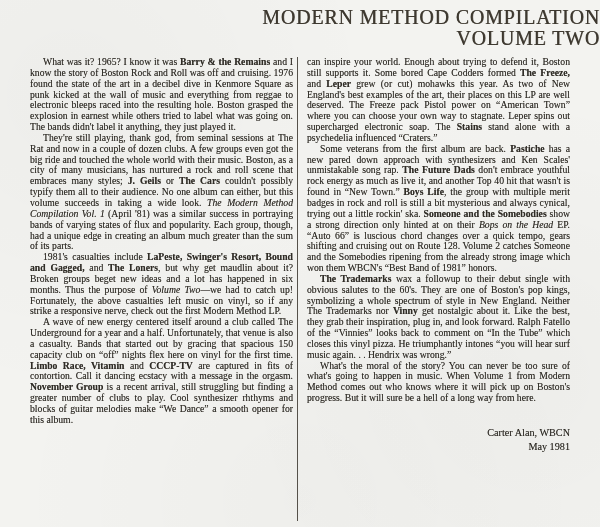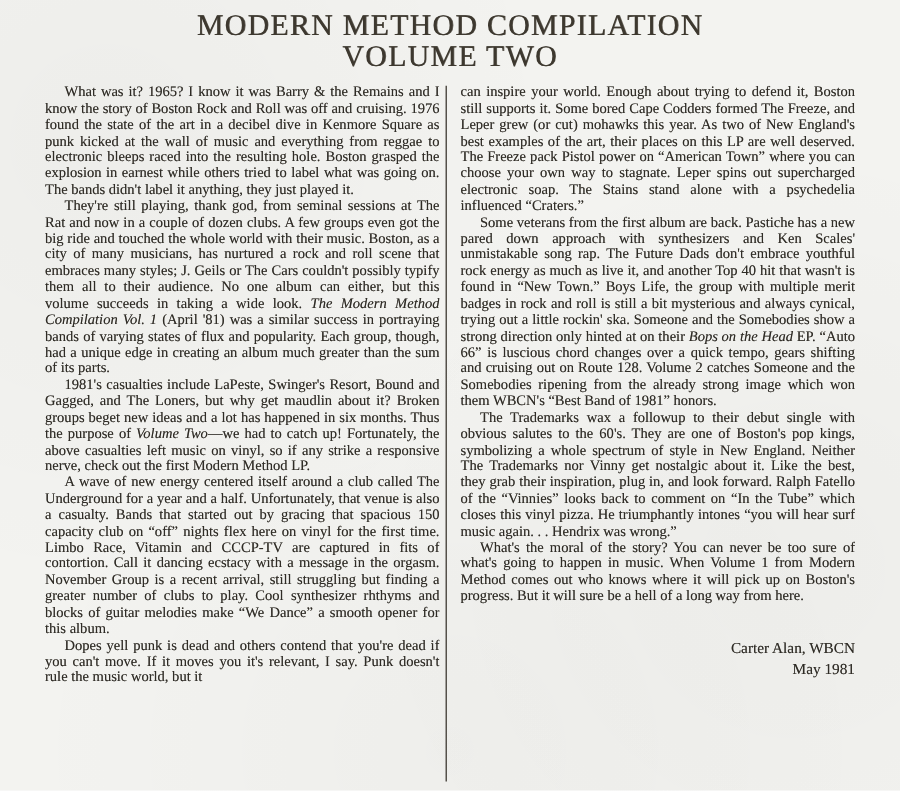--- a/index.html
+++ b/index.html
@@ -12,21 +12,21 @@
     width: 600px; height: 527px;
     box-sizing: border-box;
     background:
       radial-gradient(circle at 12% 18%, rgba(0,0,0,0.025), transparent 45%),
       radial-gradient(circle at 88% 72%, rgba(0,0,0,0.025), transparent 45%),
       radial-gradient(circle at 50% 95%, rgba(0,0,0,0.02), transparent 50%),
       #f3f3f0;
     color: #33302a;
   }
   .title-block {
-    text-align: center;
+    text-align: right;
     padding-top: 7px;
     color: #3d382f;
   }
   .title-line {
     font-size: 20px;
     line-height: 21px;
     letter-spacing: 0.8px;
     text-shadow: 0.4px 0 0 rgba(61,56,47,0.75);
   }
   .columns {
@@ -48,21 +48,21 @@
   .divider {
     width: 1px;
     background: #55514a;
     margin-left: 4px;
     margin-right: 9px;
     height: 464px;
     flex: none;
   }
   .col p { margin: 0; }
   .col p.ind { text-indent: 13px; }
-  .seg-b { font-weight: normal; }
+  .seg-b { font-weight: bold; }
   .seg-i { font-style: italic; }
   .signature {
     margin-top: 22px;
     padding-left: 22px;
     text-align: right;
     font-size: 10.2px;
     line-height: 13.5px;
   }
 </style>
 </head>
@@ -72,21 +72,20 @@
   <div class="title-block">
     <div class="title-line">MODERN METHOD COMPILATION</div>
     <div class="title-line">VOLUME TWO</div>
   </div>
   <div class="columns">
     <div class="col">
         <p class="ind"><span class="seg-n">What was it? 1965? I know it was </span><span class="seg-b">Barry &amp; the Remains</span><span class="seg-n"> and I know the story of Boston Rock and Roll was off and cruising. 1976 found the state of the art in a decibel dive in Kenmore Square as punk kicked at the wall of music and everything from reggae to electronic bleeps raced into the resulting hole. Boston grasped the explosion in earnest while others tried to label what was going on. The bands didn't label it anything, they just played it.</span></p>
         <p class="ind"><span class="seg-n">They're still playing, thank god, from seminal sessions at The Rat and now in a couple of dozen clubs. A few groups even got the big ride and touched the whole world with their music. Boston, as a city of many musicians, has nurtured a rock and roll scene that embraces many styles; </span><span class="seg-b">J. Geils</span><span class="seg-n"> or </span><span class="seg-b">The Cars</span><span class="seg-n"> couldn't possibly typify them all to their audience. No one album can either, but this volume succeeds in taking a wide look. </span><span class="seg-i">The Modern Method Compilation Vol. 1</span><span class="seg-n"> (April '81) was a similar success in portraying bands of varying states of flux and popularity. Each group, though, had a unique edge in creating an album much greater than the sum of its parts.</span></p>
         <p class="ind"><span class="seg-n">1981's casualties include </span><span class="seg-b">LaPeste, Swinger's Resort, Bound and Gagged,</span><span class="seg-n"> and </span><span class="seg-b">The Loners</span><span class="seg-n">, but why get maudlin about it? Broken groups beget new ideas and a lot has happened in six months. Thus the purpose of </span><span class="seg-i">Volume Two</span><span class="seg-n">—we had to catch up! Fortunately, the above casualties left music on vinyl, so if any strike a responsive nerve, check out the first Modern Method LP.</span></p>
         <p class="ind"><span class="seg-n">A wave of new energy centered itself around a club called The Underground for a year and a half. Unfortunately, that venue is also a casualty. Bands that started out by gracing that spacious 150 capacity club on “off” nights flex here on vinyl for the first time. </span><span class="seg-b">Limbo Race, Vitamin</span><span class="seg-n"> and </span><span class="seg-b">CCCP-TV</span><span class="seg-n"> are captured in fits of contortion. Call it dancing ecstacy with a message in the orgasm. </span><span class="seg-b">November Group</span><span class="seg-n"> is a recent arrival, still struggling but finding a greater number of clubs to play. Cool synthesizer rhthyms and blocks of guitar melodies make “We Dance” a smooth opener for this album.</span></p>
-        <p class="ind"><span class="seg-n">Dopes yell punk is dead and others contend that you're dead if you can't move. If it moves you it's relevant, I say. Punk doesn't rule the music world, but it</span></p>
       </div>
     <div class="divider"></div>
     <div class="col">
 
     <p class=""><span class="seg-n">can inspire your world. Enough about trying to defend it, Boston still supports it. Some bored Cape Codders formed </span><span class="seg-b">The Freeze,</span><span class="seg-n"> and </span><span class="seg-b">Leper</span><span class="seg-n"> grew (or cut) mohawks this year. As two of New England's best examples of the art, their places on this LP are well deserved. The Freeze pack Pistol power on “American Town” where you can choose your own way to stagnate. Leper spins out supercharged electronic soap. The </span><span class="seg-b">Stains</span><span class="seg-n"> stand alone with a psychedelia influenced “Craters.”</span></p>
         <p class="ind"><span class="seg-n">Some veterans from the first album are back. </span><span class="seg-b">Pastiche</span><span class="seg-n"> has a new pared down approach with synthesizers and Ken Scales' unmistakable song rap. </span><span class="seg-b">The Future Dads</span><span class="seg-n"> don't embrace youthful rock energy as much as live it, and another Top 40 hit that wasn't is found in “New Town.” </span><span class="seg-b">Boys Life</span><span class="seg-n">, the group with multiple merit badges in rock and roll is still a bit mysterious and always cynical, trying out a little rockin' ska. </span><span class="seg-b">Someone and the Somebodies</span><span class="seg-n"> show a strong direction only hinted at on their </span><span class="seg-i">Bops on the Head</span><span class="seg-n"> EP. “Auto 66” is luscious chord changes over a quick tempo, gears shifting and cruising out on Route 128. Volume 2 catches Someone and the Somebodies ripening from the already strong image which won them WBCN's “Best Band of 1981” honors.</span></p>
         <p class="ind"><span class="seg-b">The Trademarks</span><span class="seg-n"> wax a followup to their debut single with obvious salutes to the 60's. They are one of Boston's pop kings, symbolizing a whole spectrum of style in New England. Neither The Trademarks nor </span><span class="seg-b">Vinny</span><span class="seg-n"> get nostalgic about it. Like the best, they grab their inspiration, plug in, and look forward. Ralph Fatello of the “Vinnies” looks back to comment on “In the Tube” which closes this vinyl pizza. He triumphantly intones “you will hear surf music again. . . Hendrix was wrong.”</span></p>
         <p class="ind"><span class="seg-n">What's the moral of the story? You can never be too sure of what's going to happen in music. When Volume 1 from Modern Method comes out who knows where it will pick up on Boston's progress. But it will sure be a hell of a long way from here.</span></p>
         <div class="signature">
           <div>Carter Alan, WBCN</div>

